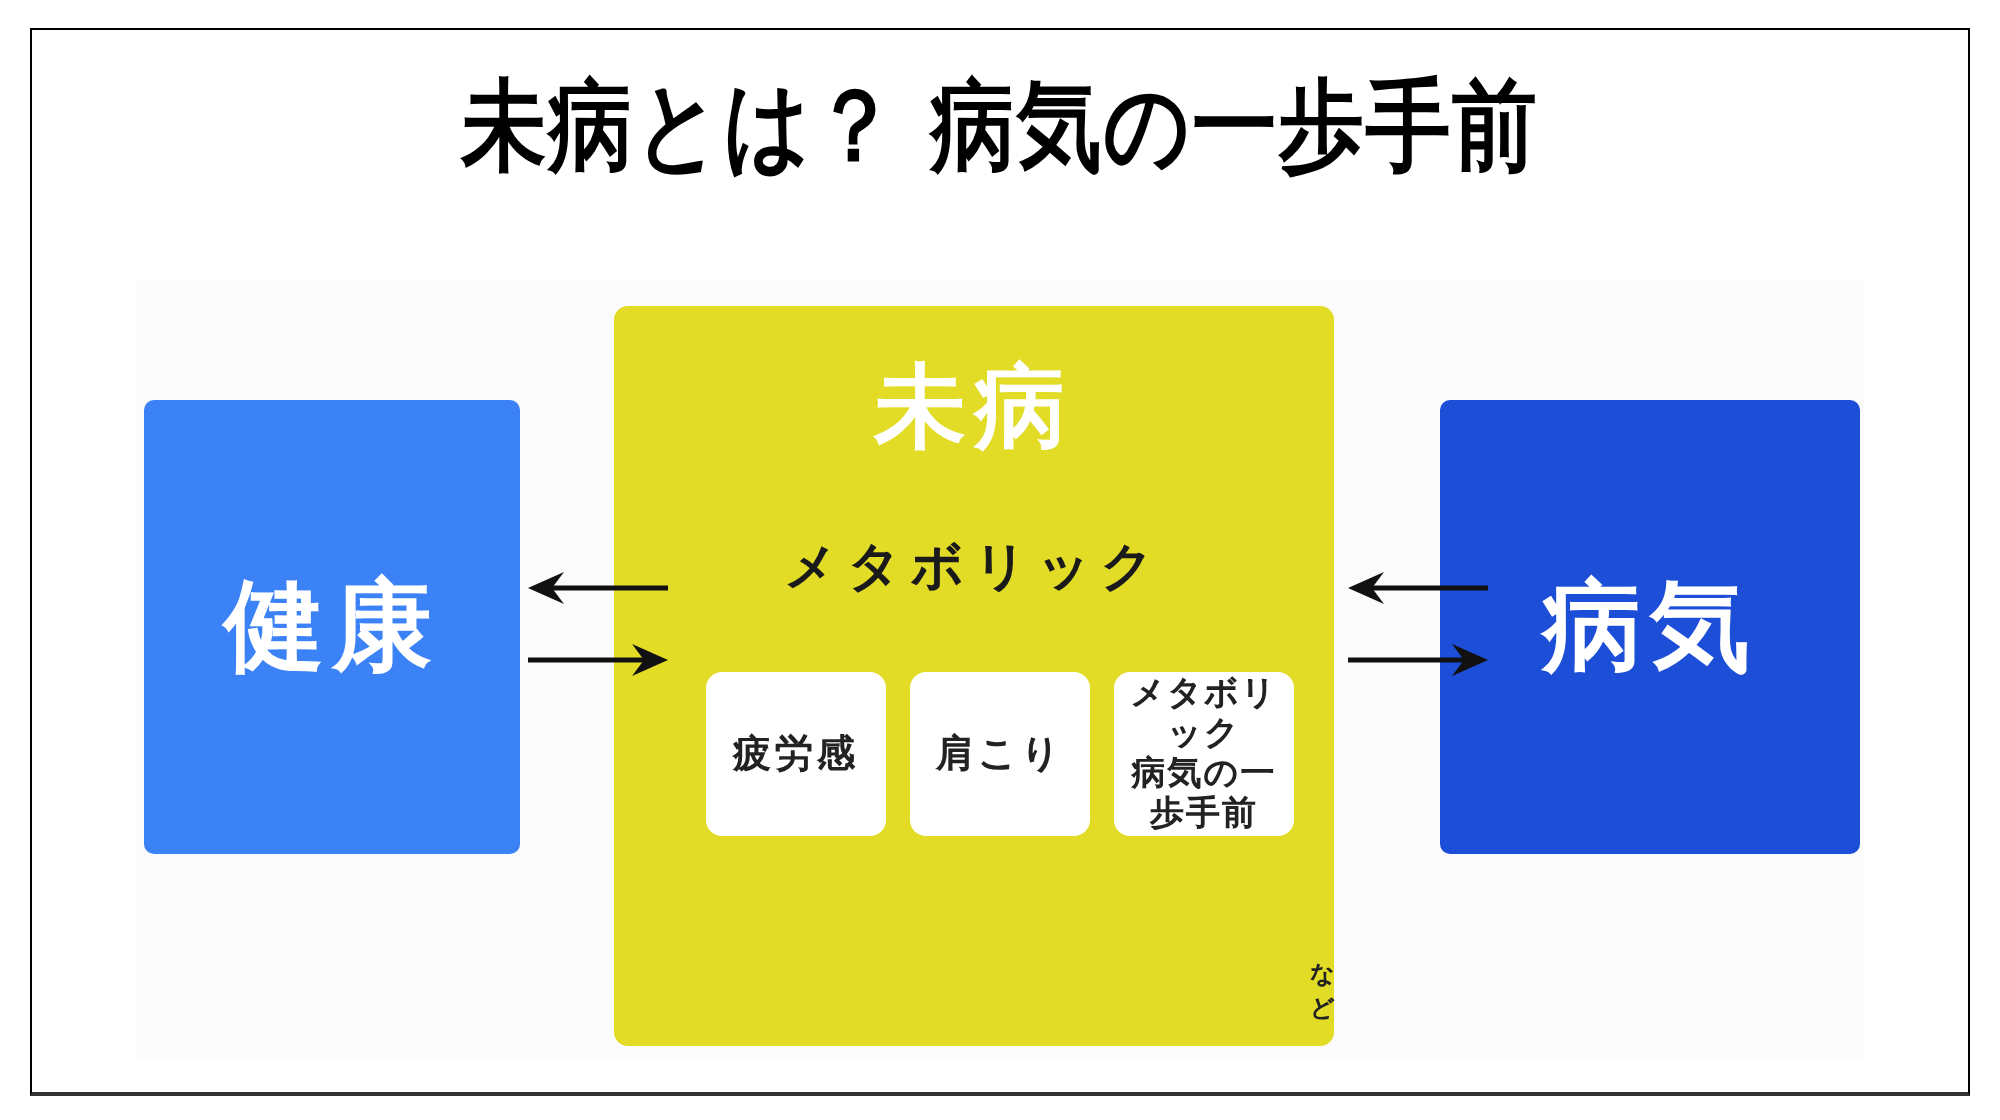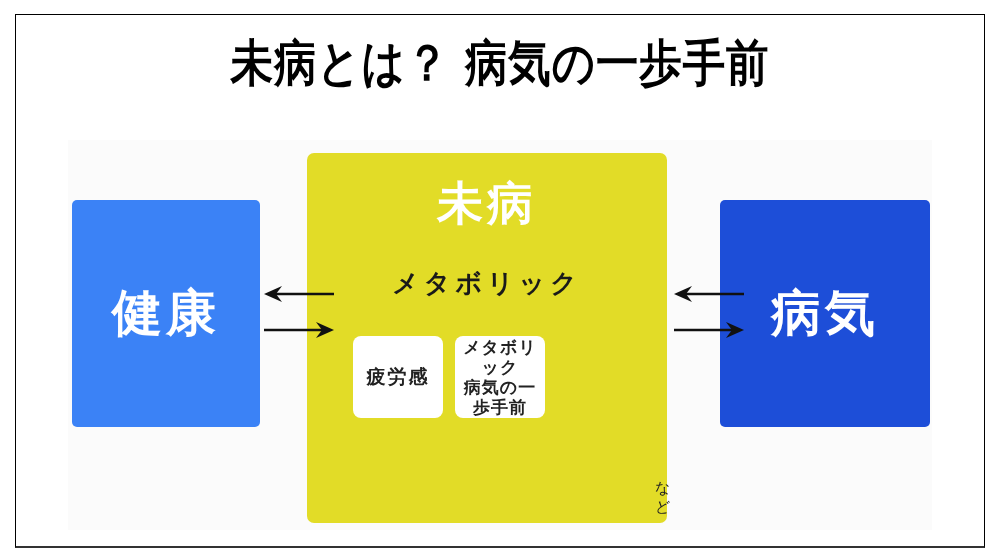--- a/index.html
+++ b/index.html
@@ -44,21 +44,21 @@
       position: absolute; left: 46px; top: 183px; width: 296px;
       display: grid; grid-template-columns: repeat(3, 90px); grid-template-rows: repeat(2, 82px);
       column-gap: 12px; row-gap: 9px;
     }
     .cell {
       background: #fff; border-radius: 8px; display: flex; align-items: center; justify-content: center;
       color: #222; font-size: 19px; font-weight: bold; letter-spacing: 2px; text-align: center;
     }
     .cell.small { font-size: 17px; line-height: 20px; letter-spacing: 1px; flex-direction: column; }
     .nado {
-      position: absolute; left: 348px; top: 326px; color: #222; font-size: 15px; font-weight: normal;
+      position: absolute; left: 348px; top: 326px; color: #222; font-size: 12px; font-weight: bold;
     }
     .arrow { position: absolute; }
   </style>
 </head>
 <body>
 
 <div class="frame"></div>
 
 <div class="main-title">未病とは？ 病気の一歩手前</div>
 
@@ -66,20 +66,21 @@
 
 <div class="box box-health">
   <div class="box-label">健康</div>
 </div>
 
 <div class="box box-mibyou">
   <div class="mibyou-title">未病</div>
   <div class="mibyou-sub">メタボリック</div>
   <div class="grid">
     <div class="cell">疲労感</div>
+    <div class="cell">肩こり</div>
     <div class="cell small">
       <span>メタボリック</span>
       <span>病気の一歩手前</span>
     </div>
   </div>
   <div class="nado">など</div>
 </div>
 
 <div class="box box-sick">
   <div class="box-label">病気</div>

